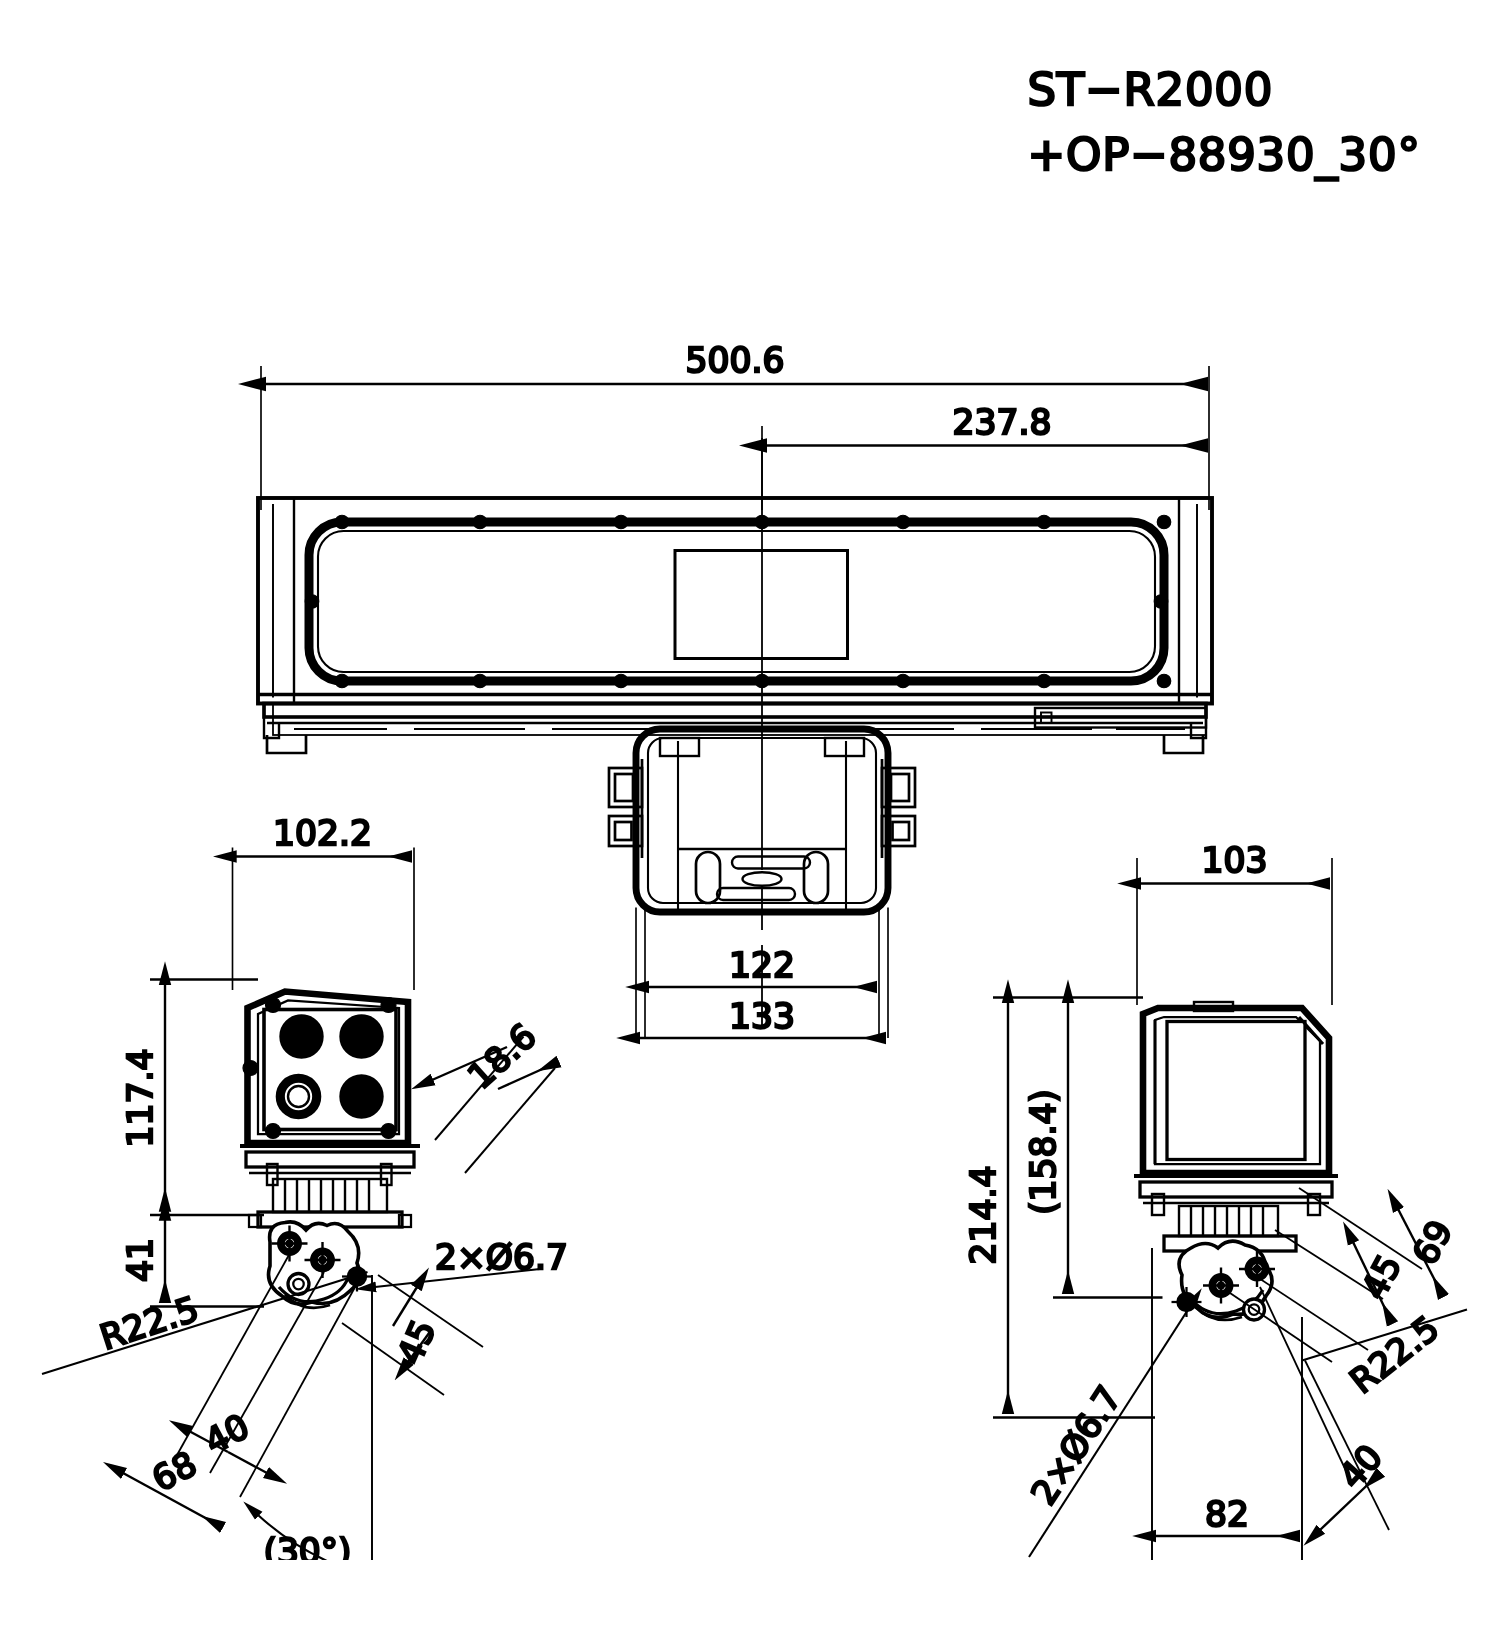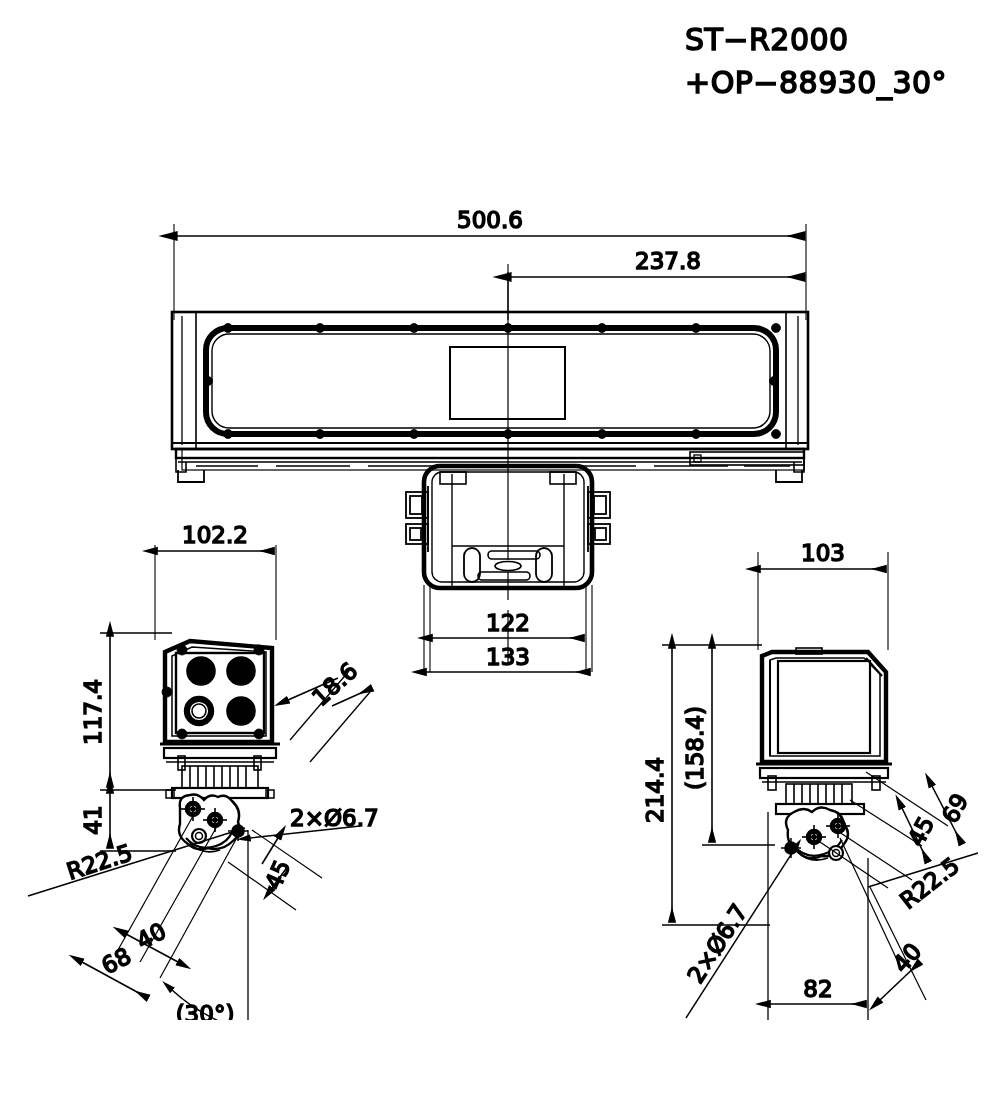--- a/index.html
+++ b/index.html
@@ -10,20 +10,21 @@
   }
   body {
     font-family: "DejaVu Sans", sans-serif;
   }
   #sheet {
     position: relative;
     width: 1000px;
     height: 1020px;
     background: #ffffff;
     overflow: hidden;
+    margin-top: 20px;
   }
   #drawing {
     position: absolute;
     left: 0;
     top: 0;
     width: 1000px;
     height: 1100px;
   }
   .ttl {
     font-family: "DejaVu Sans", sans-serif;

